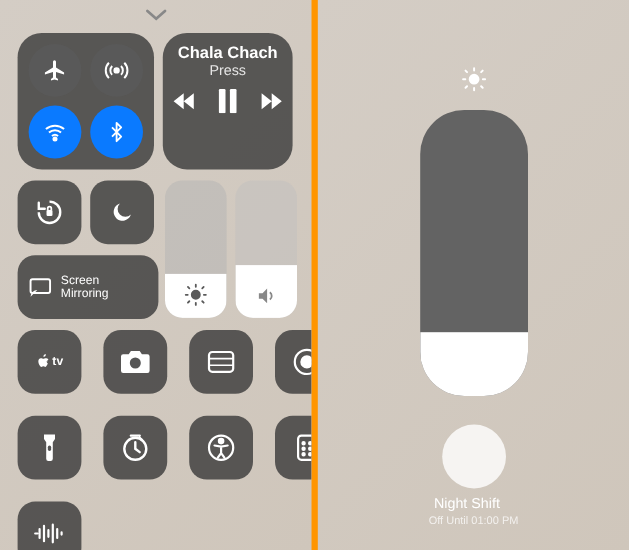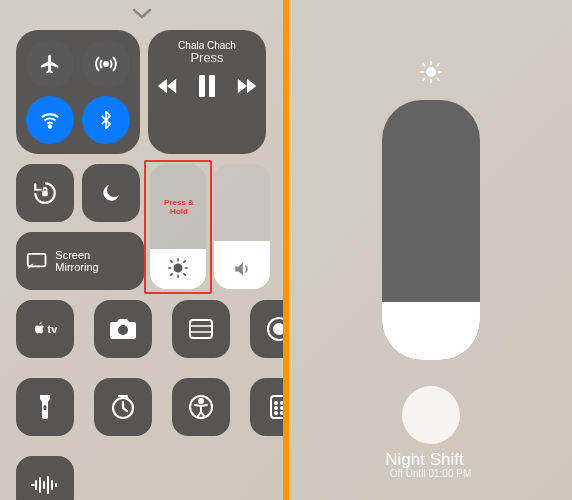--- a/index.html
+++ b/index.html
@@ -7,21 +7,21 @@
 .panel{position:relative;background:linear-gradient(135deg,#d4cdc5,#cfc6bb);overflow:hidden}
 .panel-left{width:283px;height:500px}
 .panel-right{width:283px;height:500px}
 .divider{width:6px;height:500px;background:#ff9500}
 .chevron{position:absolute;top:8px;left:50%;transform:translateX(-50%);color:#666}
 .quad{position:absolute;top:30px;left:16px;width:124px;height:124px;background:rgba(60,60,60,.82);border-radius:22px;display:grid;grid-template-columns:1fr 1fr;grid-template-rows:1fr 1fr;gap:8px;padding:10px}
 .qbtn{width:48px;height:48px;border-radius:50%;display:flex;align-items:center;justify-content:center;color:#fff}
 .qbtn.dark{background:rgba(90,90,90,.9)}
 .qbtn.blue{background:#0a7aff}
 .music{position:absolute;top:30px;left:148px;width:118px;height:124px;background:rgba(60,60,60,.82);border-radius:22px;padding:10px;color:#fff;display:flex;flex-direction:column;align-items:center}
-.music-title{font-size:10px;font-weight:400;text-align:center;white-space:nowrap;overflow:hidden}
+.music-title{font-size:15px;font-weight:700;text-align:center;white-space:nowrap;overflow:hidden}
 .music-artist{font-size:13px;opacity:.85;margin-top:-1px}
 .music-ctrl{display:flex;gap:20px;margin-top:10px;align-items:center}
 .rowbtn{position:absolute;background:rgba(60,60,60,.82);border-radius:16px;display:flex;align-items:center;justify-content:center;color:#fff}
 .lock{top:164px;left:16px;width:58px;height:58px}
 .moon{top:164px;left:82px;width:58px;height:58px}
 .mirror{top:232px;left:16px;width:128px;height:58px;padding:0 10px;justify-content:flex-start;gap:8px}
 .mirror-text{font-size:11px;line-height:1.1}
 .slider{position:absolute;width:56px;height:125px;border-radius:16px;overflow:hidden}
 .slider.bright{top:164px;left:150px;background:rgba(180,180,180,.5)}
 .slider.vol{top:164px;left:214px;background:rgba(190,190,190,.45)}
@@ -30,21 +30,21 @@
 .slider.vol .slider-fill{height:48px}
 .slider-icon{position:absolute;bottom:10px;left:50%;transform:translateX(-50%);color:#5a5a5a}
 .redbox{position:absolute;top:160px;left:144px;width:68px;height:134px;border:2px solid #e33;border-radius:2px;pointer-events:none}
 .redlabel{position:absolute;top:36px;left:10px;width:46px;text-align:center;font-size:8px;color:#e33;font-weight:600}
 .grid-icons{position:absolute;top:300px;left:16px;display:grid;grid-template-columns:repeat(4,58px);grid-auto-rows:58px;gap:20px}
 .gbtn{width:58px;height:58px;background:rgba(60,60,60,.82);border-radius:16px;display:flex;align-items:center;justify-content:center;color:#fff}
 .r-bright-icon{position:absolute;top:60px;left:50%;transform:translateX(-50%);color:#fff}
 .r-slider{position:absolute;top:100px;left:50%;transform:translateX(-50%);width:98px;height:260px;background:#636363;border-radius:40px;overflow:hidden}
 .r-slider-fill{position:absolute;bottom:0;left:0;right:0;height:58px;background:#fff}
 .r-ns-btn{position:absolute;top:386px;left:50%;transform:translateX(-50%);width:58px;height:58px;border-radius:50%;background:rgba(255,255,255,.8)}
-.r-ns-label{position:absolute;top:450px;left:0;right:12px;text-align:center;color:#fff;font-size:17px}
+.r-ns-label{position:absolute;top:450px;left:0;right:12px;text-align:center;color:#fff;font-size:13px}
 .r-ns-sub{position:absolute;top:468px;left:0;right:0;text-align:center;color:rgba(255,255,255,.75);font-size:10px}
 svg{display:block}
 </style>
 </head>
 <body>
 
 <div class="panel panel-left">
   <div class="chevron">
       <svg width="20" height="12" viewBox="0 0 20 12">
         <path d="M2 2l8 7 8-7" stroke="#888" stroke-width="2.5" fill="none" stroke-linecap="round"></path>
@@ -132,23 +132,20 @@
   <div class="slider vol">
     <div class="slider-fill"></div>
     <span class="slider-icon">
         <svg width="20" height="20" viewBox="0 0 24 24" fill="#888">
           <path d="M4 9v6h4l5 5V4L8 9H4z"></path>
           <path d="M16 8a5 5 0 010 8" fill="none" stroke="#888" stroke-width="2"></path>
         </svg>
       </span>
   </div>
 
-  <div class="redbox">
-      <div class="redlabel">Press &amp; Hold</div>
-    </div>
 
   <div class="grid-icons">
     <div class="gbtn" style="gap:1px">
         <svg width="14" height="16" viewBox="0 0 24 28" fill="#fff">
           <path d="M17 14c0-3 2-4 2-4-1-2-3-2-4-2-2 0-3 1-4 1s-2-1-4-1-4 2-4 5c0 4 3 9 5 9 1 0 2-1 3-1s2 1 3 1 4-4 4-6c0 0-2-1-2-4zM14 5c1-1 1-3 1-3s-2 0-3 1-1 3-1 3 2 0 3-1z"></path>
         </svg>
         <span style="font-size:11px;font-weight:600">tv</span>
       </div>
     <div class="gbtn">
         <svg width="28" height="22" viewBox="0 0 28 22" fill="#fff">

